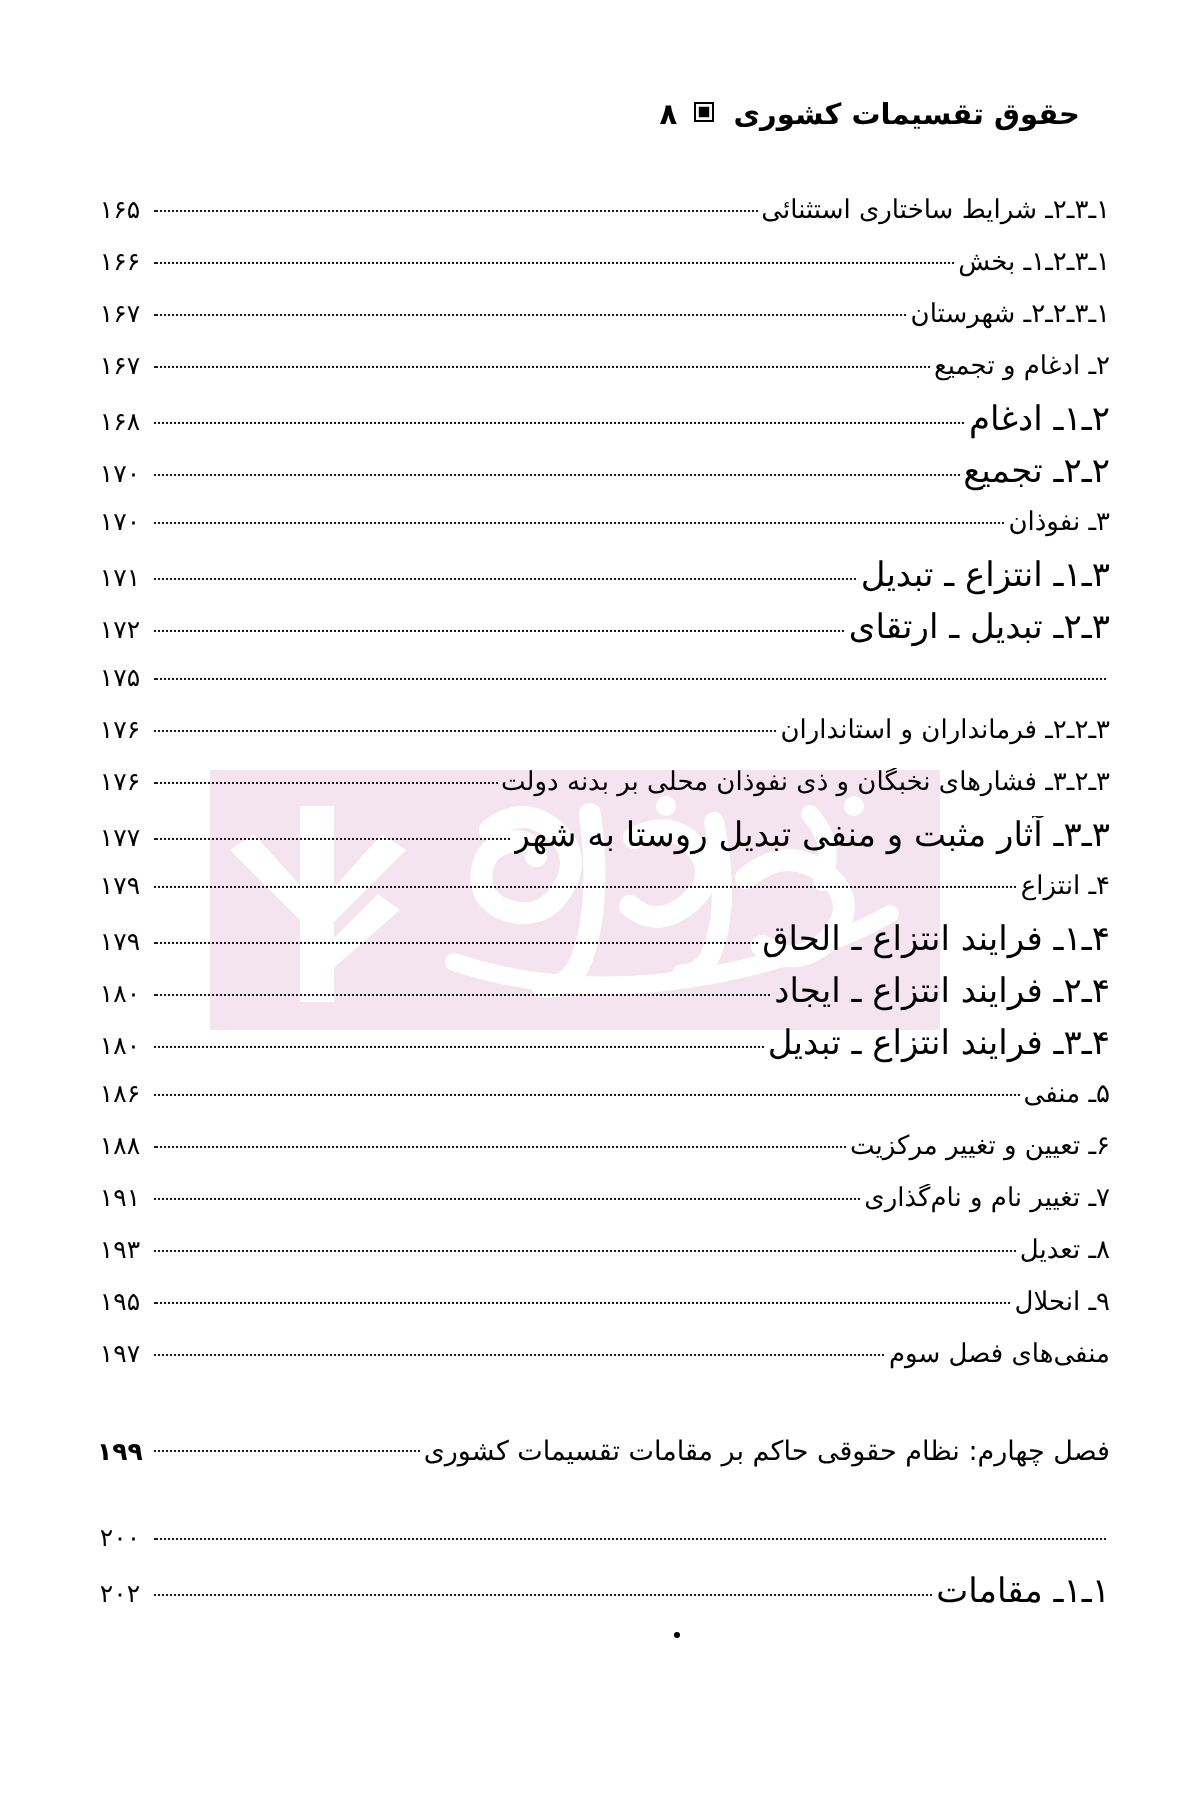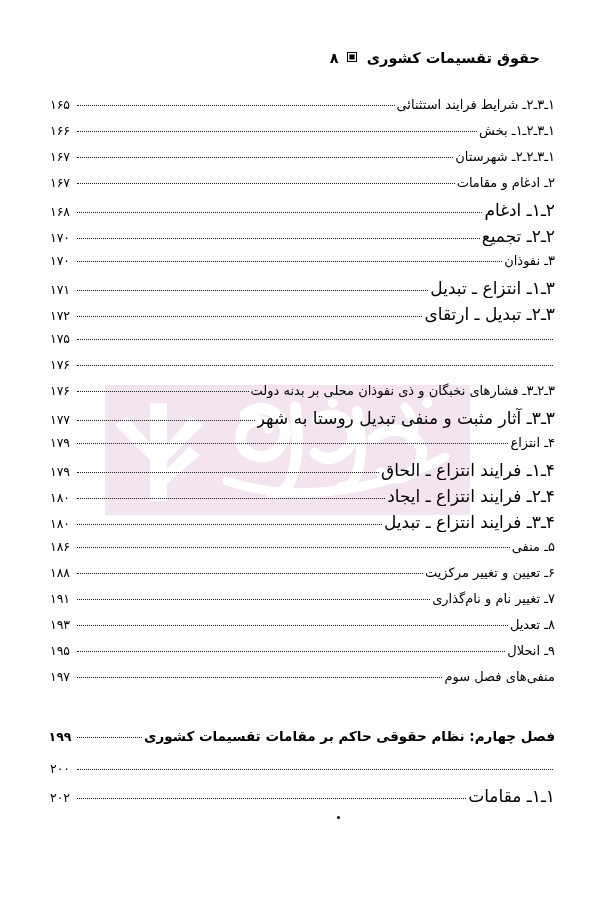--- a/index.html
+++ b/index.html
@@ -126,21 +126,21 @@
   
   .lvl-1 .title { font-size: 13px; }
   .lvl-2 .title { font-size: 17px; }
   .lvl-3 .title { font-size: 13px; }
 
   .toc-row.chapter {
     font-weight: bold;
     font-size: 13.5px;
     height: 30px;
   }
-  .toc-row.chapter .title { font-weight: bold; margin-top: 12px; }
+  .toc-row.chapter .title { font-weight: normal; }
   .toc-row.chapter .leader::after { bottom: 0.25em; }
 
   .stray-dot {
     position: absolute;
     left: 337px;
     top: 816px;
     width: 3px;
     height: 3px;
     border-radius: 50%;
     background: #000;
@@ -175,36 +175,36 @@
 <div id="page">
 
   <div class="runhead">
     <span>حقوق تقسیمات کشوری</span>
     <span class="sep"></span>
     <span class="folio">۸</span>
   </div>
 
   <div id="toc">
       <div class="toc-row lvl-3">
-        <span class="title">۱ـ۳ـ۲ـ شرایط فرایند استثنائی</span>
+        <span class="title">۱ـ۳ـ۲ـ شرایط ساختاری استثنائی</span>
         <span class="leader"></span>
         <span class="pageno">۱۶۵</span>
       </div>
       <div class="toc-row lvl-4">
         <span class="title">۱ـ۳ـ۲ـ۱ـ بخش</span>
         <span class="leader"></span>
         <span class="pageno">۱۶۶</span>
       </div>
       <div class="toc-row lvl-4">
         <span class="title">۱ـ۳ـ۲ـ۲ـ شهرستان</span>
         <span class="leader"></span>
         <span class="pageno">۱۶۷</span>
       </div>
       <div class="toc-row lvl-1">
-        <span class="title">۲ـ ادغام و مقامات</span>
+        <span class="title">۲ـ ادغام و تجمیع</span>
         <span class="leader"></span>
         <span class="pageno">۱۶۷</span>
       </div>
       <div class="toc-row lvl-2">
         <span class="title">۲ـ۱ـ ادغام</span>
         <span class="leader"></span>
         <span class="pageno">۱۶۸</span>
       </div>
       <div class="toc-row lvl-2">
         <span class="title">۲ـ۲ـ تجمیع</span>
@@ -224,20 +224,21 @@
       <div class="toc-row lvl-2">
         <span class="title">۳ـ۲ـ تبدیل ـ ارتقای</span>
         <span class="leader"></span>
         <span class="pageno">۱۷۲</span>
       </div>
       <div class="toc-row lvl-3">
         <span class="leader"></span>
         <span class="pageno">۱۷۵</span>
       </div>
       <div class="toc-row lvl-3">
+        <span class="title">۳ـ۲ـ۲ـ فرمانداران و استانداران</span>
         <span class="leader"></span>
         <span class="pageno">۱۷۶</span>
       </div>
       <div class="toc-row lvl-3">
         <span class="title">۳ـ۲ـ۳ـ فشارهای نخبگان و ذی نفوذان محلی بر بدنه دولت</span>
         <span class="leader"></span>
         <span class="pageno">۱۷۶</span>
       </div>
       <div class="toc-row lvl-2">
         <span class="title">۳ـ۳ـ آثار مثبت و منفی تبدیل روستا به شهر</span>

